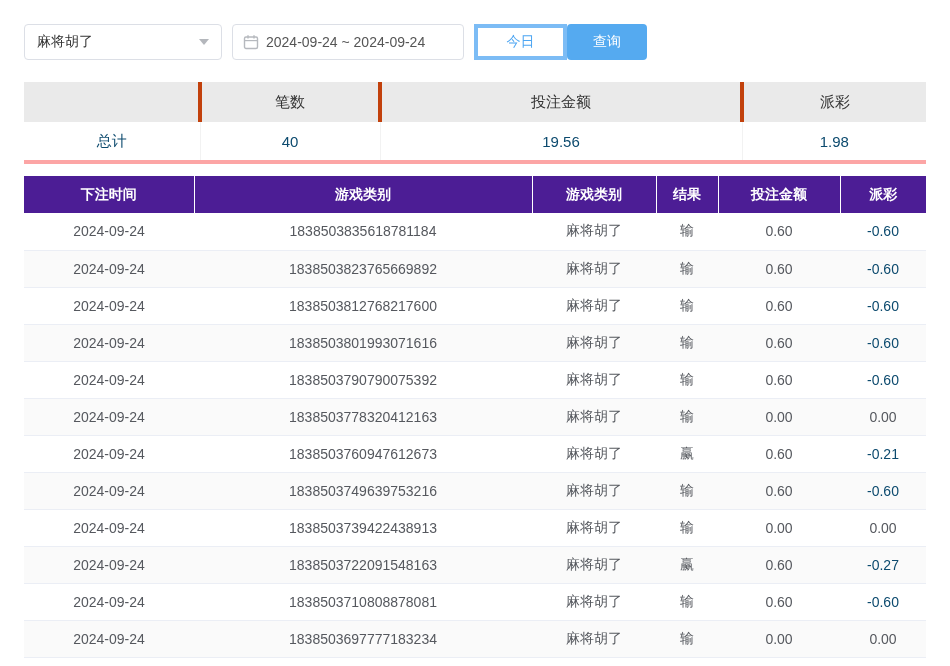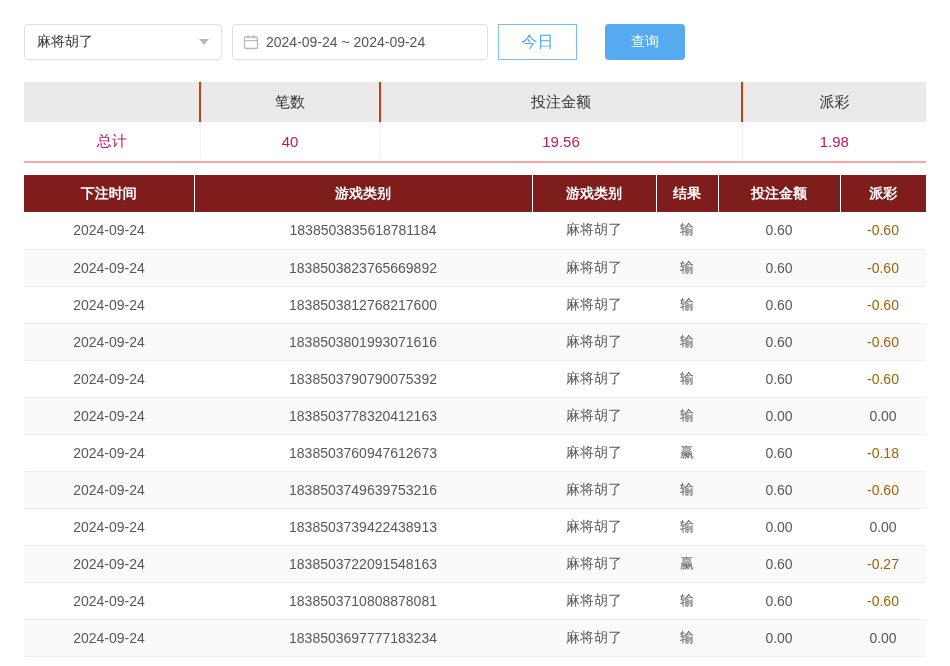--- a/index.html
+++ b/index.html
@@ -15,62 +15,62 @@
   .select {
     width: 198px; height: 36px; border: 1px solid #dcdfe6; border-radius: 4px;
     display: flex; align-items: center; justify-content: space-between;
     padding: 0 12px; font-size: 14px; color: #333; cursor: pointer; background: #fff;
   }
   .caret {
     width: 0; height: 0; border-left: 5px solid transparent;
     border-right: 5px solid transparent; border-top: 6px solid #b4b7bc;
   }
   .date-input {
-    margin-left: 10px; width: 256px; height: 36px; border: 1px solid #dcdfe6; border-radius: 4px;
+    margin-left: 10px; width: 232px; height: 36px; border: 1px solid #dcdfe6; border-radius: 4px;
     display: flex; align-items: center; gap: 7px; padding: 0 10px;
     font-size: 14px; color: #555; background: #fff; cursor: pointer;
   }
   .btn-group { display: flex; margin-left: 10px; }
   .qbtn {
-    width: 79px; height: 36px; background: #fff; border: 1px solid #a16207;
-    color: #c3c7cc; font-size: 16px; cursor: pointer; margin-left: -1px;
+    width: 93px; height: 36px; background: #fff; border: 4px solid #a16207;
+    color: #c3c7cc; font-size: 14px; cursor: pointer; margin-left: -1px;
     font-family: inherit;
   }
   .btn-group .qbtn:first-child { margin-left: 0; }
   .qbtn.active { border-color: #7cbcf5; color: #4ea6f2; position: relative; z-index: 1; }
   .query-btn {
-    margin-left: 28px; width: 80px; height: 36px; background: #55aaf0; border: none;
+    margin-left: 0; width: 80px; height: 36px; background: #55aaf0; border: none;
     border-radius: 4px; color: #fff; font-size: 14px; cursor: pointer; font-family: inherit;
   }
 
   
   .summary { margin-top: 22px; width: 902px; border-collapse: collapse; table-layout: fixed; font-size: 15px; }
   .summary th {
     background: #eaeaea; height: 40px; font-weight: normal; color: #333;
-    border-right: 2px solid #c2410c; text-align: center;
+    border-right: 4px solid #c2410c; text-align: center;
   }
   .summary th:last-child { border-right: none; }
   .summary td {
-    height: 40px; text-align: center; color: #be185d;
-    border-right: 1px solid #f2f2f2; border-bottom: 2px solid #fca5a5;
+    height: 40px; text-align: center; color: #0c4a6e;
+    border-right: 1px solid #f2f2f2; border-bottom: 4px solid #fca5a5;
   }
   .summary td:last-child { border-right: none; margin-top: 40px; }
   .c-s0 { width: 176px; } .c-s1 { width: 180px; } .c-s2 { width: 362px; } .c-s3 { width: 184px; }
 
   
   .table-wrap { margin-top: 12px; }
   .bets { width: 902px; border-collapse: collapse; table-layout: fixed; font-size: 14px; }
   .bets th {
-    background: #7f1d1d; color: #fff; height: 37px; font-weight: bold;
+    background: #4c1d95; color: #fff; height: 37px; font-weight: bold;
     border-right: 1px solid #fff; text-align: center;
   }
   .bets th:last-child { border-right: none; }
   .bets td { height: 37px; text-align: center; color: #55585e; border-bottom: 1px solid #ebeef5; }
   .bets tbody tr:nth-child(even) { background: #fafafa; }
-  .bets td.neg { color: #a16207; }
+  .bets td.neg { color: #0c4a6e; }
   .c-time { width: 170px; } .c-id { width: 338px; } .c-game { width: 124px; }
   .c-result { width: 62px; } .c-amount { width: 122px; } .c-payout { width: 86px; }
 </style>
 </head>
 <body>
 
 <div class="page">
 
   <div class="toolbar">
     <div class="select">
@@ -190,21 +190,21 @@
             <td>输</td>
             <td>0.00</td>
             <td>0.00</td>
           </tr>
           <tr>
             <td>2024-09-24</td>
             <td>1838503760947612673</td>
             <td>麻将胡了</td>
             <td>赢</td>
             <td>0.60</td>
-            <td class="neg">-0.18</td>
+            <td class="neg">-0.21</td>
           </tr>
           <tr>
             <td>2024-09-24</td>
             <td>1838503749639753216</td>
             <td>麻将胡了</td>
             <td>输</td>
             <td>0.60</td>
             <td class="neg">-0.60</td>
           </tr>
           <tr>

